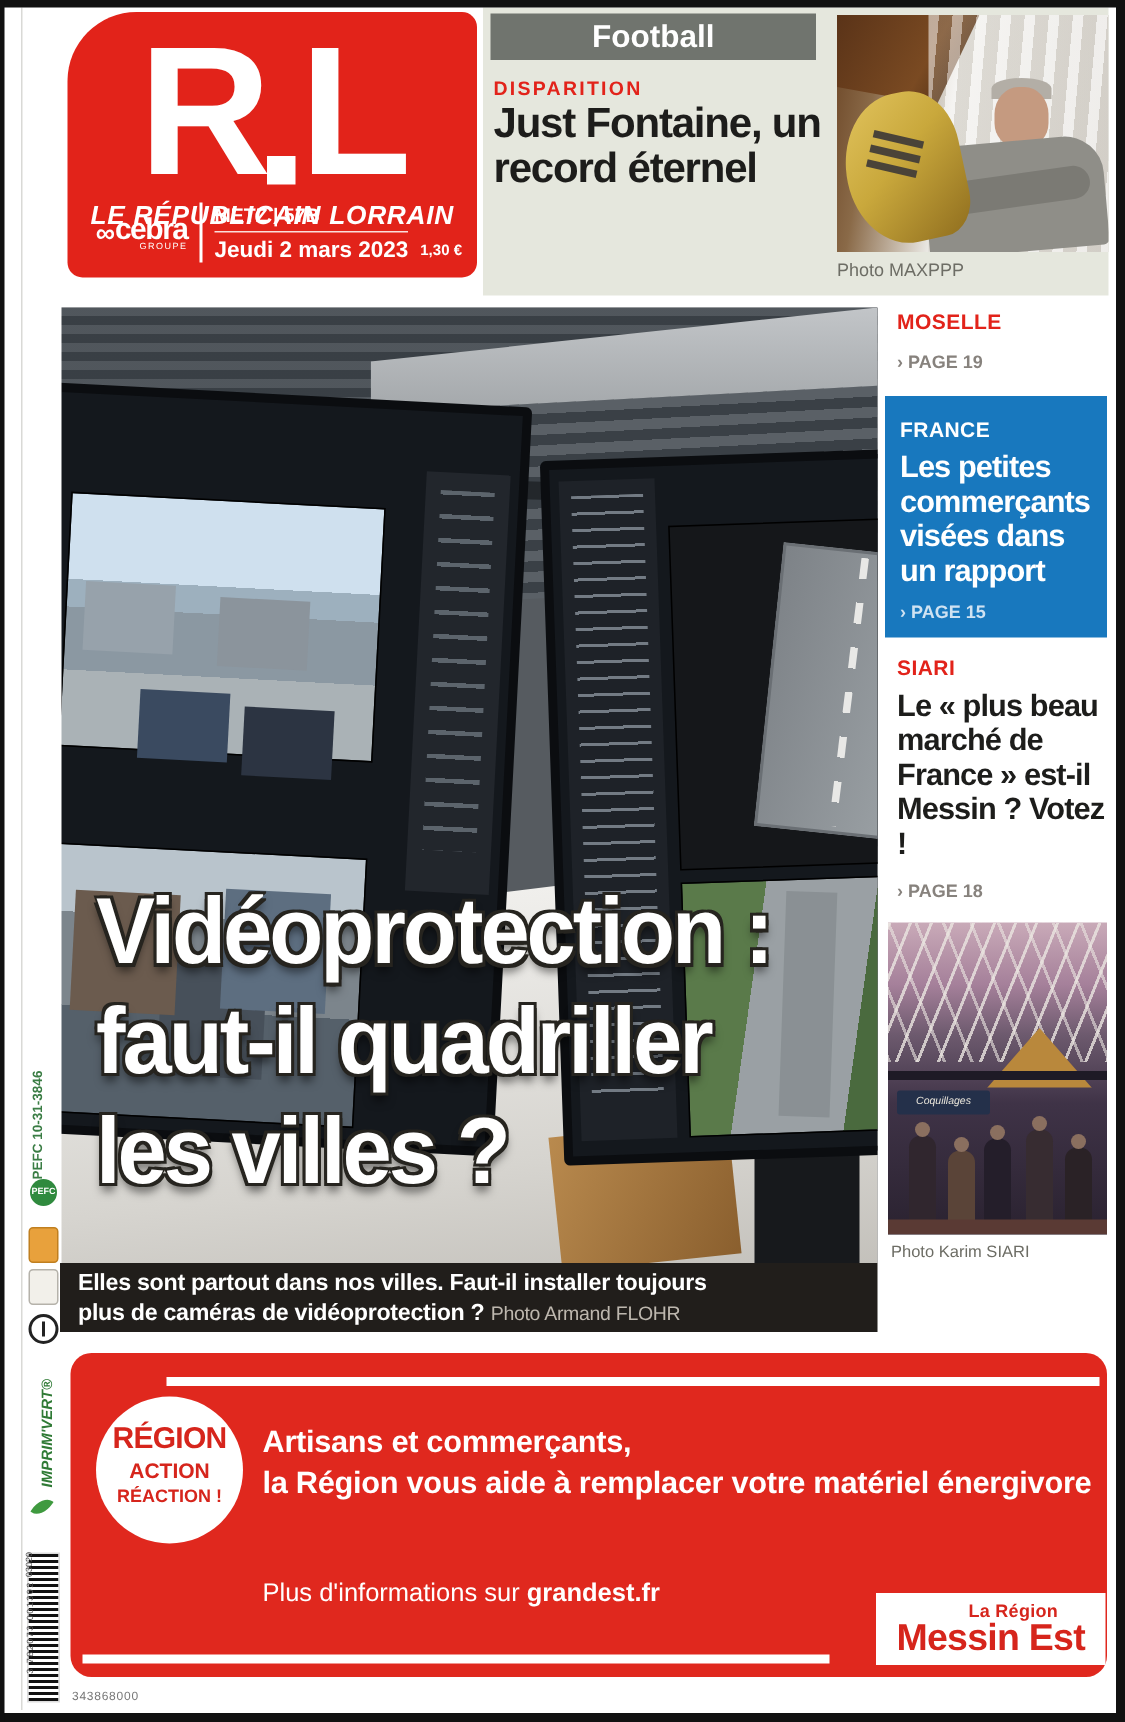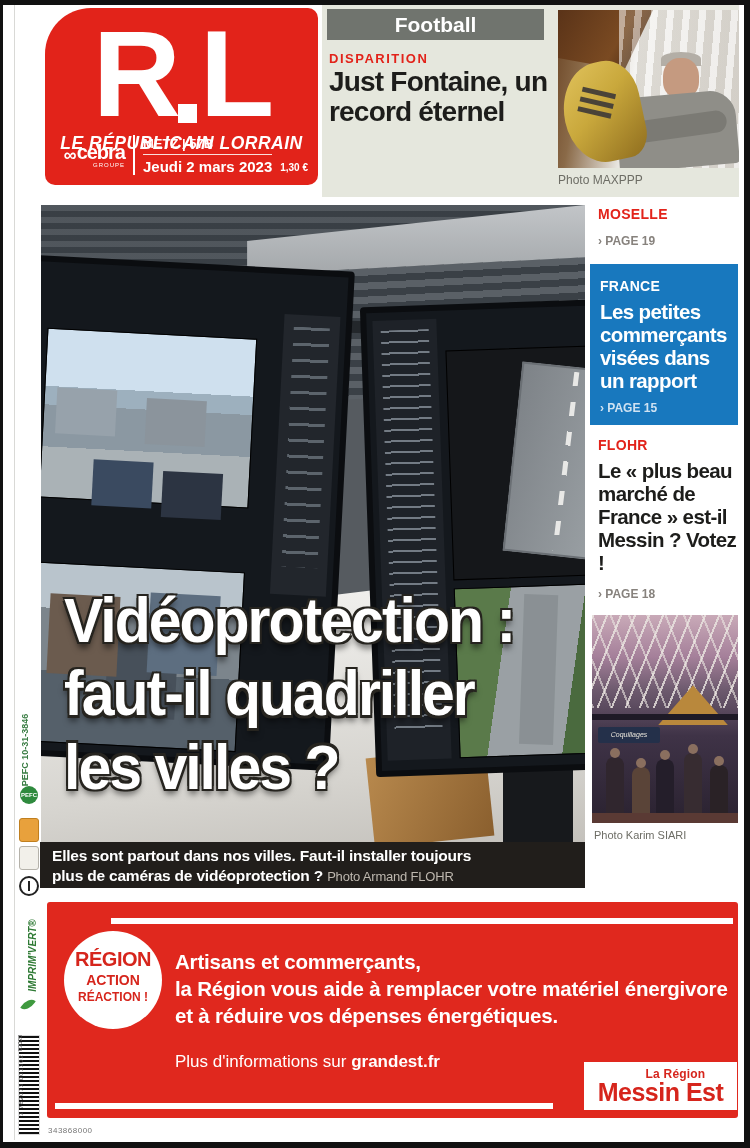--- a/index.html
+++ b/index.html
@@ -116,21 +116,21 @@
   .mk-person:before { content:""; position:absolute; left:4px; top:-9px; width:10px; height:10px; border-radius:50%; background:#8a6f5f; }
   #mk-p1 { left:14px; height:58px; background:#30262e; }
   #mk-p2 { left:40px; height:48px; background:#5a4438; }
   #mk-p3 { left:64px; height:56px; background:#241e2a; }
   #mk-p4 { left:92px; height:62px; background:#372c31; }
   #mk-p5 { left:118px; height:50px; background:#2a2226; }
   #mk-floor { position:absolute; left:0; bottom:0; width:100%; height:10px; background:#5a3a34; }
   #sb-credit { color:#6d6d65; font-size:11px; margin:6px 0 0 4px; }
 
   
-  #ad-banner { position:absolute; left:47px; top:902px; width:691px; height:216px; background:#e0281e; border-radius:3px; }
+  #ad-banner { position:absolute; left:47px; top:902px; width:691px; height:216px; background:#e0281e; border-radius:14px; }
   #ad-stripe-top { position:absolute; left:64px; top:16px; width:622px; height:6px; background:#fff; }
   #ad-stripe-bottom { position:absolute; left:8px; top:201px; width:498px; height:6px; background:#fff; }
   #ad-circle { position:absolute; left:17px; top:29px; width:98px; height:98px; border-radius:50%; background:#fff; color:#d6251c; text-align:center; padding-top:17px; }
   #ad-circle .l1 { font-size:20px; font-weight:800; letter-spacing:-0.5px; }
   #ad-circle .l2 { font-size:14px; font-weight:700; margin-top:1px; }
   #ad-circle .l3 { font-size:12px; font-weight:700; margin-top:2px; }
   #ad-body { position:absolute; left:128px; top:46px; color:#fff; font-size:20.5px; font-weight:600; line-height:1.32; letter-spacing:-0.2px; }
   #ad-info { position:absolute; left:128px; top:150px; color:#fff; font-size:17px; }
   #ad-info b { font-weight:800; }
   #ad-logo { position:absolute; left:537px; top:160px; width:153px; height:48px; background:#fff; color:#d6251c; text-align:center; padding-top:5px; }
@@ -231,21 +231,21 @@
     <div id="sb-item-1">
       <div class="sb-section">MOSELLE</div>
       <div class="sb-page">› PAGE 19</div>
     </div>
     <div id="sb-item-2">
       <div class="sb-section">FRANCE</div>
       <div class="sb-headline">Les petites commerçants visées dans un rapport</div>
       <div class="sb-page">› PAGE 15</div>
     </div>
     <div id="sb-item-3">
-      <div class="sb-section">FLOHR</div>
+      <div class="sb-section">SIARI</div>
       <div class="sb-headline">Le « plus beau marché de France » est-il Messin ? Votez !</div>
       <div class="sb-page">› PAGE 18</div>
     </div>
     <div id="market-photo">
       <div id="mk-truss"></div>
       <div id="mk-gable"></div>
       <div id="mk-beam"></div>
       <div id="mk-sign">Coquillages</div>
       <div id="mk-p1" class="mk-person"></div>
       <div id="mk-p2" class="mk-person"></div>
@@ -261,21 +261,20 @@
     <div id="ad-stripe-top"></div>
     <div id="ad-stripe-bottom"></div>
     <div id="ad-circle">
       <div class="l1">RÉGION</div>
       <div class="l2">ACTION</div>
       <div class="l3">RÉACTION !</div>
     </div>
     <div id="ad-body">
       <div>Artisans et commerçants,</div>
       <div>la Région vous aide à remplacer votre matériel énergivore</div>
-      <div>et à réduire vos dépenses énergétiques.</div>
     </div>
     <div id="ad-info"><span>Plus d'informations sur </span><b>grandest.fr</b></div>
     <div id="ad-logo">
       <div class="top">La Région</div>
       <div class="main">Messin Est</div>
     </div>
   </div>
 
   <div id="footer-code">343868000</div>
 

